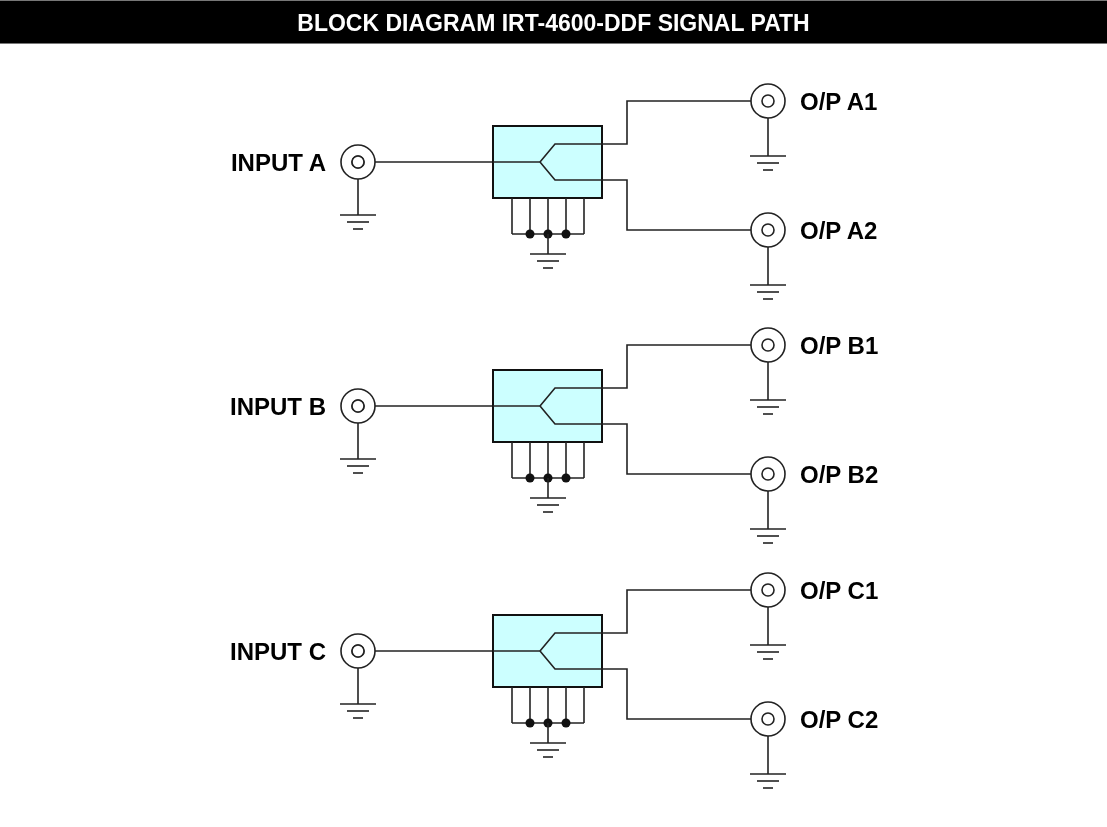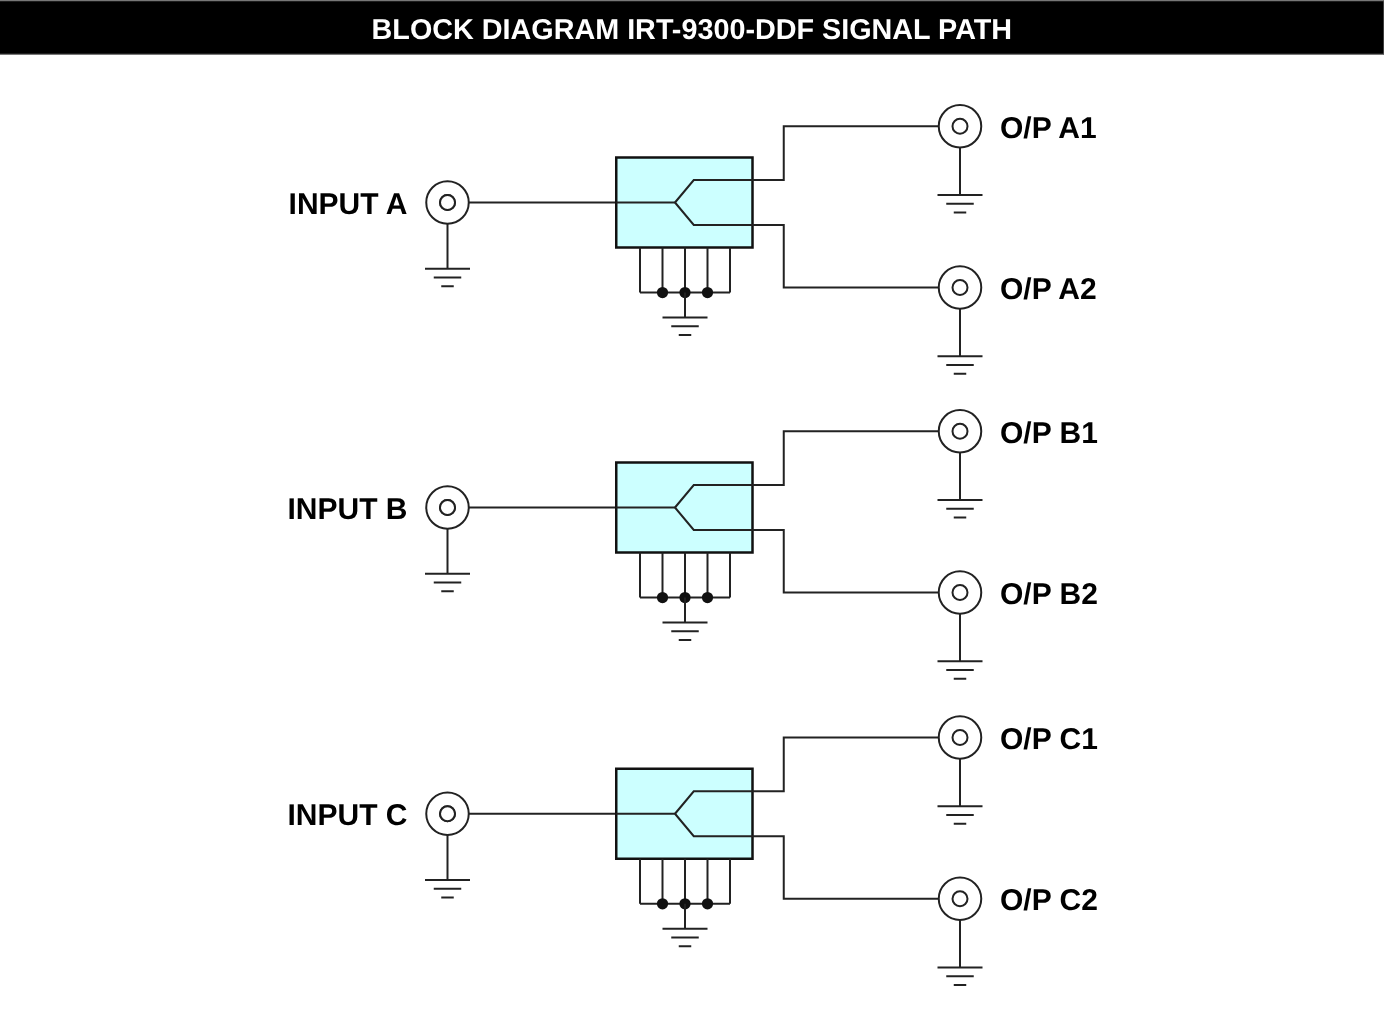--- a/index.html
+++ b/index.html
@@ -9,21 +9,21 @@
                background: #000000; color: #ffffff; text-align: center;
                font-family: "Liberation Sans", sans-serif; font-weight: bold;
                font-size: 23px; line-height: 44px; letter-spacing: 0px;
                border-top: 1px solid #777; border-bottom: 1px solid #777; box-sizing: border-box; }
   svg { position: absolute; left: 0; top: 0; }
   .lbl { font-family: "Liberation Sans", sans-serif; font-weight: bold; font-size: 24px; fill: #000; }
 </style>
 </head>
 <body>
 
-<div class="title-bar">BLOCK DIAGRAM IRT-9300-DDF SIGNAL PATH</div>
+<div class="title-bar">BLOCK DIAGRAM IRT-4600-DDF SIGNAL PATH</div>
 
 <svg id="diagram" width="1107" height="827" viewBox="0 0 1107 827" xmlns="http://www.w3.org/2000/svg">
     <g>
       <line x1="358" y1="179" x2="358" y2="215" stroke="#222222" stroke-width="1.6"></line>
       <g>
         <line x1="340" y1="215" x2="376" y2="215" stroke="#222222" stroke-width="1.6"></line>
         <line x1="347" y1="222" x2="369" y2="222" stroke="#222222" stroke-width="1.6"></line>
         <line x1="353" y1="229" x2="363" y2="229" stroke="#222222" stroke-width="1.6"></line>
       </g>
       <line x1="358" y1="162" x2="540" y2="162" stroke="#222222" stroke-width="1.6"></line>

